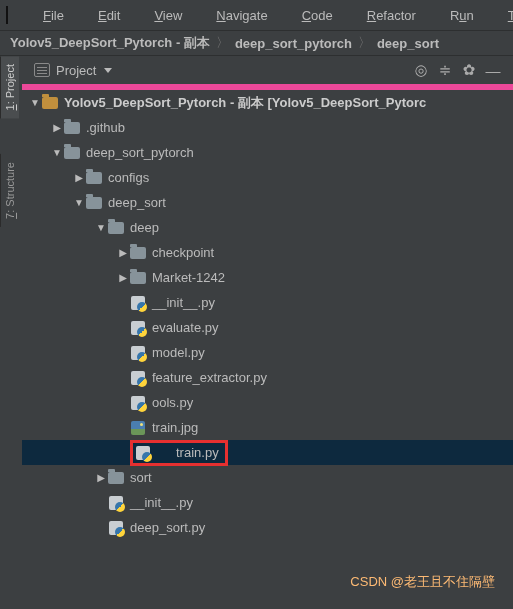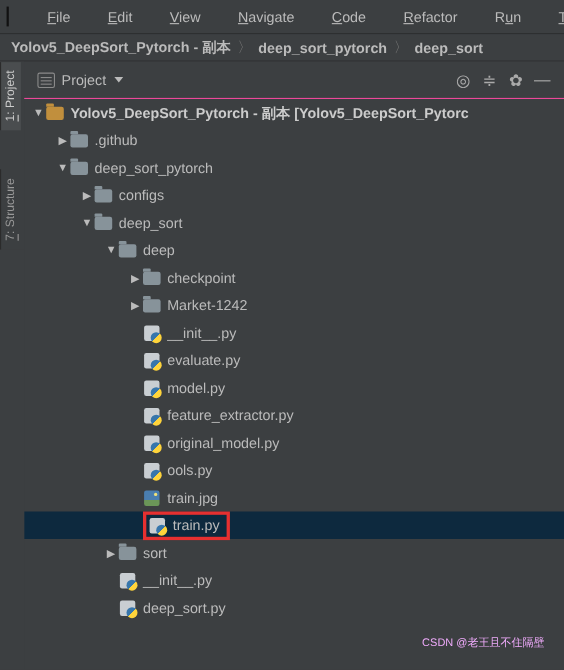--- a/index.html
+++ b/index.html
@@ -4,21 +4,21 @@
 <style>
 * { margin: 0; padding: 0; box-sizing: border-box; font-family: "Segoe UI", Arial, sans-serif; }
 body { background: #3c3f41; color: #bbbbbb; width: 513px; height: 609px; overflow: hidden; position: relative; font-size: 13px; }
 .menubar { display: flex; align-items: center; height: 30px; padding: 0 6px; background: #3c3f41; gap: 16px; }
 .logo { width: 18px; height: 18px; background: linear-gradient(135deg,#21d789 0%,#fcf84a 50%,#07c3f2 100%); margin-right: 10px; border: 1px solid #111; }
 .menu-item { padding: 4px 9px; cursor: pointer; color: #bbbbbb; }
 .menu-item .ul { text-decoration: underline; }
 .crumb-bar { display: flex; align-items: center; height: 26px; padding: 0 10px; background: #3c3f41; border-top: 1px solid #2d2f30; border-bottom: 1px solid #2d2f30; gap: 6px; font-size: 13px; }
 .crumb { color: #bbbbbb; font-weight: bold; }
 .crumb-sep { color: #777; }
-.tool-row { display: flex; align-items: center; height: 34px; background: #3c3f41; border-bottom: 1px solid #ec4899; padding: 0 8px 0 34px; }
+.tool-row { display: flex; align-items: center; height: 34px; background: #3c3f41; border-bottom: 6px solid #ec4899; padding: 0 8px 0 34px; }
 .proj-label { display: flex; align-items: center; gap: 6px; color: #bbbbbb; }
 .proj-icon-box { width: 16px; height: 14px; border: 1px solid #8a8a8a; border-radius: 2px; position: relative; }
 .proj-icon-box::after { content:""; position:absolute; left:2px; top:3px; width:10px; height:1px; background:#8a8a8a; box-shadow: 0 3px 0 #8a8a8a, 0 6px 0 #8a8a8a; }
 .dropdown-arrow { width: 0; height: 0; border-left: 4px solid transparent; border-right: 4px solid transparent; border-top: 5px solid #bbbbbb; margin-left: 2px; }
 .tool-spacer { flex: 1; }
 .tool-icon { width: 24px; height: 24px; display: flex; align-items: center; justify-content: center; color: #aaaaaa; cursor: pointer; font-size: 15px; }
 .side-tabs { position: absolute; left: 0; top: 56px; width: 22px; background: #3c3f41; }
 .side-tab { writing-mode: vertical-rl; transform: rotate(180deg); font-size: 11px; color: #999; padding: 8px 3px; text-align: center; border-right: 1px solid #2b2b2b; }
 .side-tab.active { background: #4a4d4f; color:#ccc; }
 .side-tab .ul { text-decoration: underline; }
@@ -33,22 +33,22 @@
 .folder::before { content:""; position:absolute; top:-3px; left:0; width:7px; height:3px; background:#87939a; border-radius:1px 1px 0 0; }
 .folder.root { background:#c18f3d; }
 .folder.root::before { background:#c18f3d; }
 .pyfile { position:relative; width:14px; height:14px; background:#c9ced2; border-radius:2px; }
 .pyfile::after { content:""; position:absolute; bottom:-2px; right:-2px; width:10px; height:10px; background: linear-gradient(135deg,#3776ab 50%,#ffd43b 50%); border-radius:50%; }
 .imgfile { width:14px; height:14px; background: linear-gradient(180deg,#4a7eb0 60%,#6b9658 60%); border-radius:2px; position:relative; }
 .imgfile::after { content:""; position:absolute; top:2px; right:2px; width:3px; height:3px; background:#f0e27a; border-radius:50%; }
 .mdfile { width:16px; height:14px; background:#4a94b5; border-radius:2px; color:#fff; font-size:7px; font-weight:bold; display:flex; align-items:center; justify-content:center; }
 .label { color: #bbbbbb; }
 .label .bold { font-weight: bold; color:#cccccc; }
-.highlight-box { border: 3px solid #e63030; padding: 1px 6px 1px 2px; display:inline-flex; align-items:center; height:26px; }
-.watermark { position:absolute; right:18px; bottom:18px; color:#f0abfc; font-size:10px; }
+.highlight-box { border: 3px solid #e63030; padding: 1px 6px 1px 2px; display:inline-flex; align-items:center; height:26px;gap:19px; }
+.watermark { position:absolute; right:18px; bottom:18px; color:#fdba74; font-size:13px; }
 </style>
 </head>
 <body>
 
 <div class="menubar">
   <div class="logo"></div>
   <div class="menu-item"><span class="ul">F</span>ile</div>
   <div class="menu-item"><span class="ul">E</span>dit</div>
   <div class="menu-item"><span class="ul">V</span>iew</div>
   <div class="menu-item"><span class="ul">N</span>avigate</div>
@@ -190,28 +190,20 @@
         <span class="pyfile"></span>
       </span>
       <span class="label">feature_extractor.py</span>
     </div>
   <div class="row">
       <span class="indent" style="width:94px"></span>
       <span class="arrow blank">▶</span>
       <span class="icon">
         <span class="pyfile"></span>
       </span>
-      <span class="label">original_model.py</span>
-    </div>
-  <div class="row">
-      <span class="indent" style="width:94px"></span>
-      <span class="arrow blank">▶</span>
-      <span class="icon">
-        <span class="pyfile"></span>
-      </span>
       <span class="label">ools.py</span>
     </div>
   <div class="row">
       <span class="indent" style="width:94px"></span>
       <span class="arrow blank">▶</span>
       <span class="icon">
         <span class="imgfile"></span>
       </span>
       <span class="label">train.jpg</span>
     </div>

